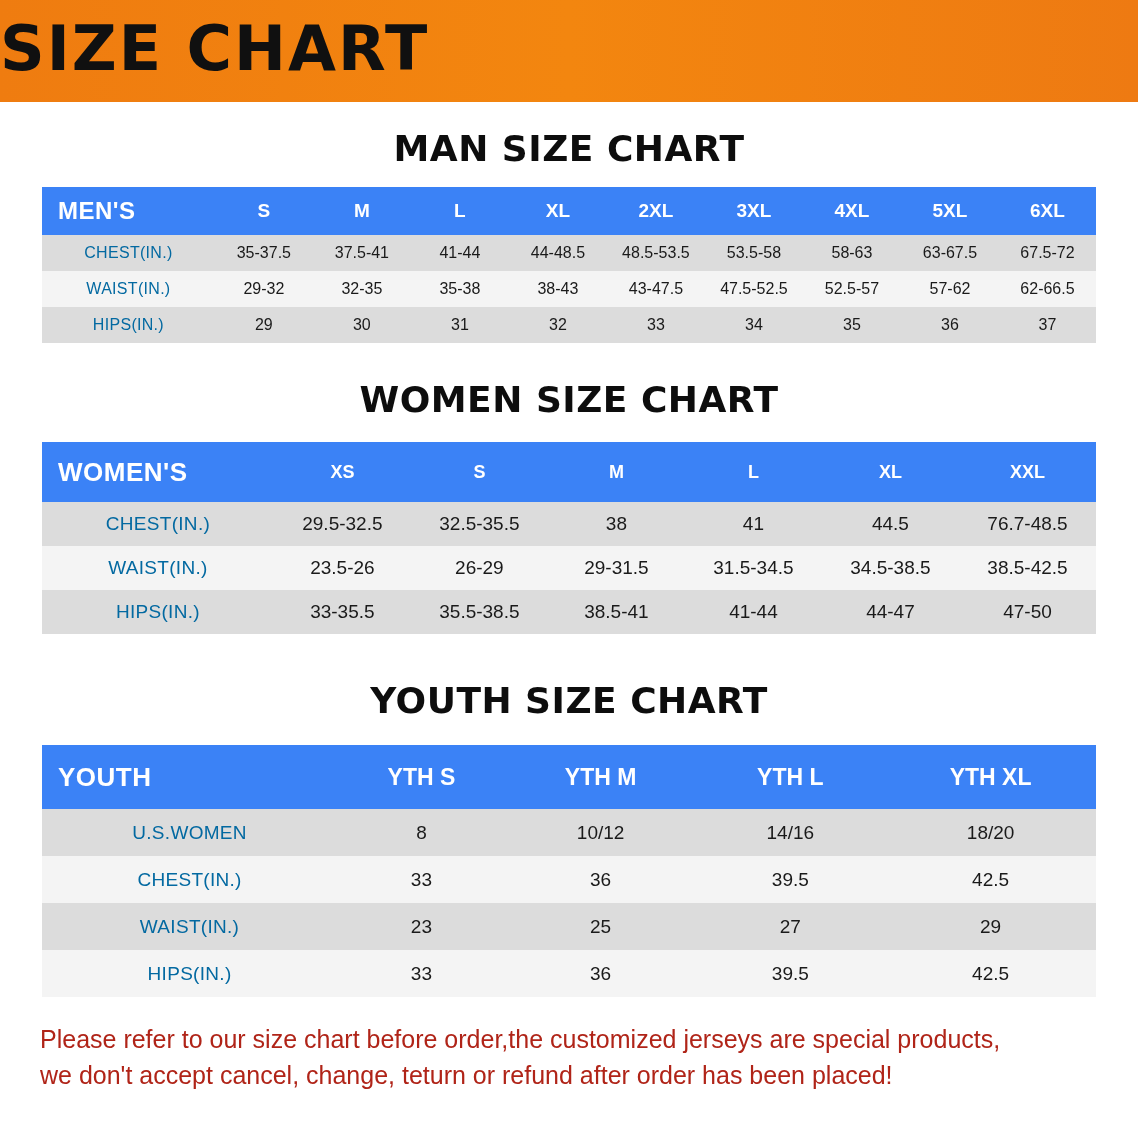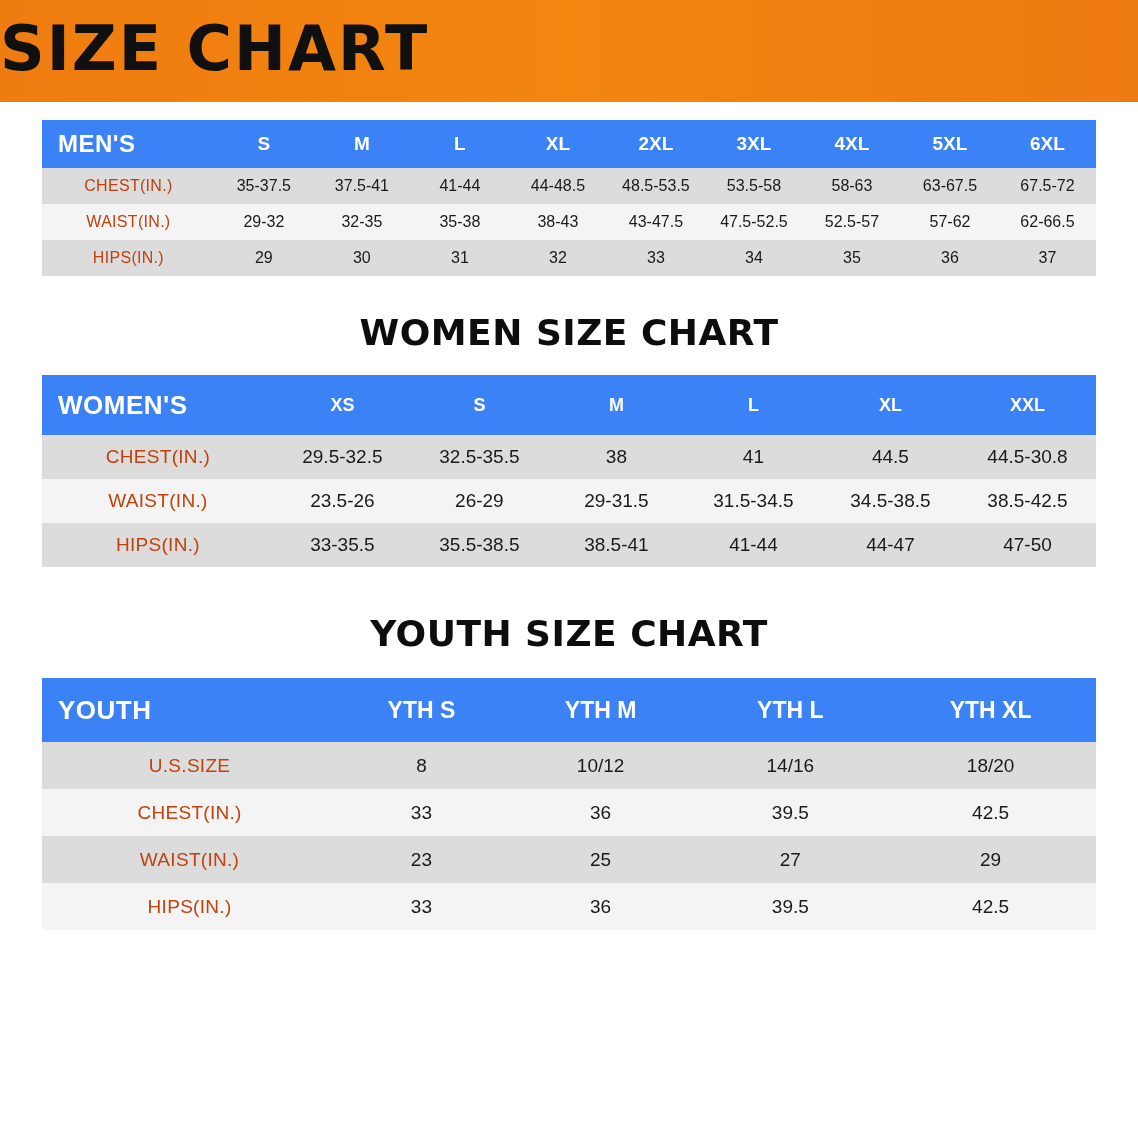--- a/index.html
+++ b/index.html
@@ -76,21 +76,21 @@
   }
   
   table.size-table thead th.rowlabel {
     text-align: left;
     padding-left: 16px;
     font-size: 24px;
     letter-spacing: 0.5px;
   }
   table.size-table tbody td.rowlabel {
     font-size: 17px;
-    color: #c2410c;
+    color: #0369a1;
     letter-spacing: 0.3px;
   }
   table.size-table tbody td {
     color: #1a1a1a;
   }
   
   tr.stripe-dark td { background: #dcdcdc; }
   tr.stripe-light td { background: #f4f4f4; }
 
   
@@ -128,20 +128,21 @@
 </style>
 </head>
 <body>
 
 <div class="page">
 
   <div class="banner">
     <div class="banner-title">SIZE CHART</div>
   </div>
 
+  <div class="section-title" id="man-title">MAN SIZE CHART</div>
   <div class="chart-wrap men-wrap">
     <table class="size-table" id="men-table">
       <colgroup>
         <col style="width:16.4%">
         <col style="width:9.3%">
           <col style="width:9.3%">
           <col style="width:9.3%">
         <col style="width:9.3%">
           <col style="width:9.3%">
           <col style="width:9.3%">
@@ -228,21 +229,21 @@
         </tr>
       </thead>
       <tbody>
         <tr class="stripe-dark">
           <td class="rowlabel">CHEST(IN.)</td>
           <td>29.5-32.5</td>
           <td>32.5-35.5</td>
           <td>38</td>
           <td>41</td>
           <td>44.5</td>
-          <td>44.5-30.8</td>
+          <td>76.7-48.5</td>
         </tr>
         <tr class="stripe-light">
           <td class="rowlabel">WAIST(IN.)</td>
           <td>23.5-26</td>
           <td>26-29</td>
           <td>29-31.5</td>
           <td>31.5-34.5</td>
           <td>34.5-38.5</td>
           <td>38.5-42.5</td>
         </tr>
@@ -273,21 +274,21 @@
         <tr>
           <th class="rowlabel">YOUTH</th>
           <th>YTH S</th>
           <th>YTH M</th>
           <th>YTH L</th>
           <th>YTH XL</th>
         </tr>
       </thead>
       <tbody>
         <tr class="stripe-dark">
-          <td class="rowlabel">U.S.SIZE</td>
+          <td class="rowlabel">U.S.WOMEN</td>
           <td>8</td>
           <td>10/12</td>
           <td>14/16</td>
           <td>18/20</td>
         </tr>
         <tr class="stripe-light">
           <td class="rowlabel">CHEST(IN.)</td>
           <td>33</td>
           <td>36</td>
           <td>39.5</td>
@@ -304,14 +305,18 @@
           <td class="rowlabel">HIPS(IN.)</td>
           <td>33</td>
           <td>36</td>
           <td>39.5</td>
           <td>42.5</td>
         </tr>
       </tbody>
     </table>
   </div>
 
+  <div class="note">
+    <div>Please refer to our size chart before order,the customized jerseys are special products,</div>
+    <div>we don't accept cancel, change, teturn or refund after order has been placed!</div>
+  </div>
 
 </div>
 
 </body></html>

